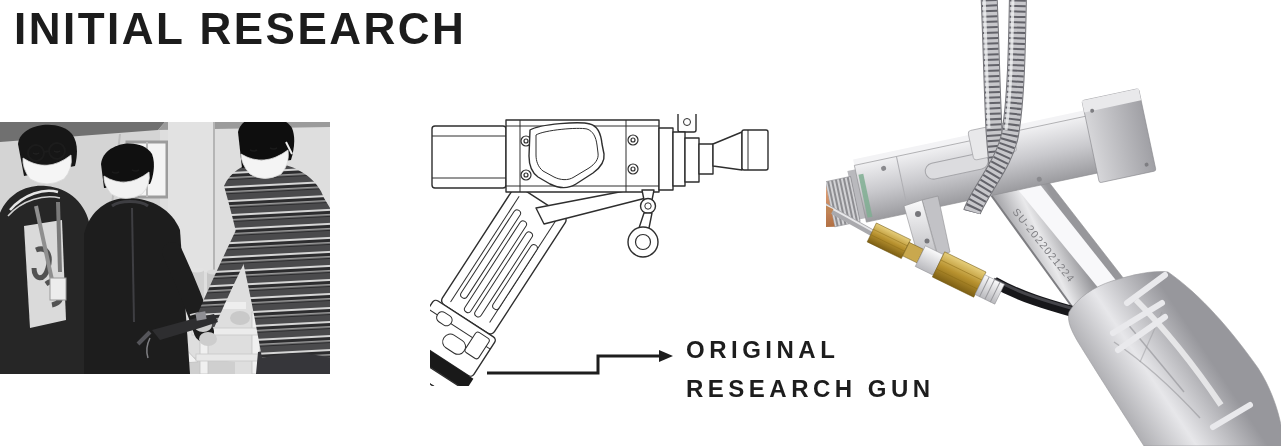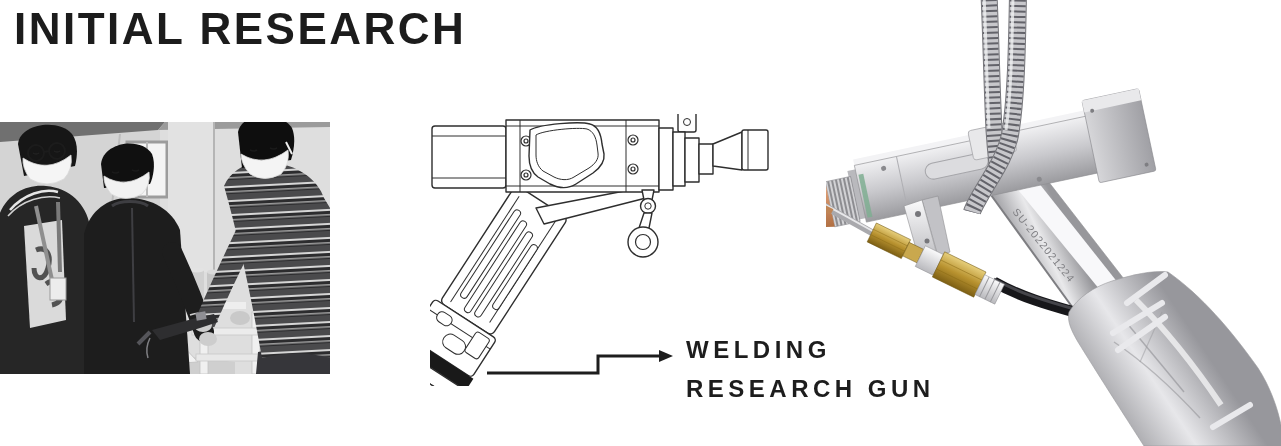--- a/index.html
+++ b/index.html
@@ -203,21 +203,21 @@
       </g>
     </svg>
   </figure>
 
   <svg class="callout-arrow" viewBox="0 0 200 35">
     <path d="M4,28 H115 V11 H176" fill="none" stroke="#1d1d1d" stroke-width="3"></path>
     <polygon points="176,5 190,11 176,17" fill="#1d1d1d"></polygon>
   </svg>
 
   <div class="callout-label">
-    <div>WELDING</div>
+    <div>ORIGINAL</div>
     <div>RESEARCH GUN</div>
   </div>
 
   <figure class="gun-photo" role="img" aria-label="Photograph of the original laser welding gun with wire-feed nozzle, brass fittings and wrapped cable bundle">
     <svg width="455" height="446" viewBox="0 0 455 446">
       <defs>
         <linearGradient id="bodyGrad" x1="0" y1="0" x2="0" y2="1">
           <stop offset="0" stop-color="#f0f0f2"></stop>
             <stop offset="0.5" stop-color="#c9c9cd"></stop>
             <stop offset="1" stop-color="#9b9b9f"></stop>

